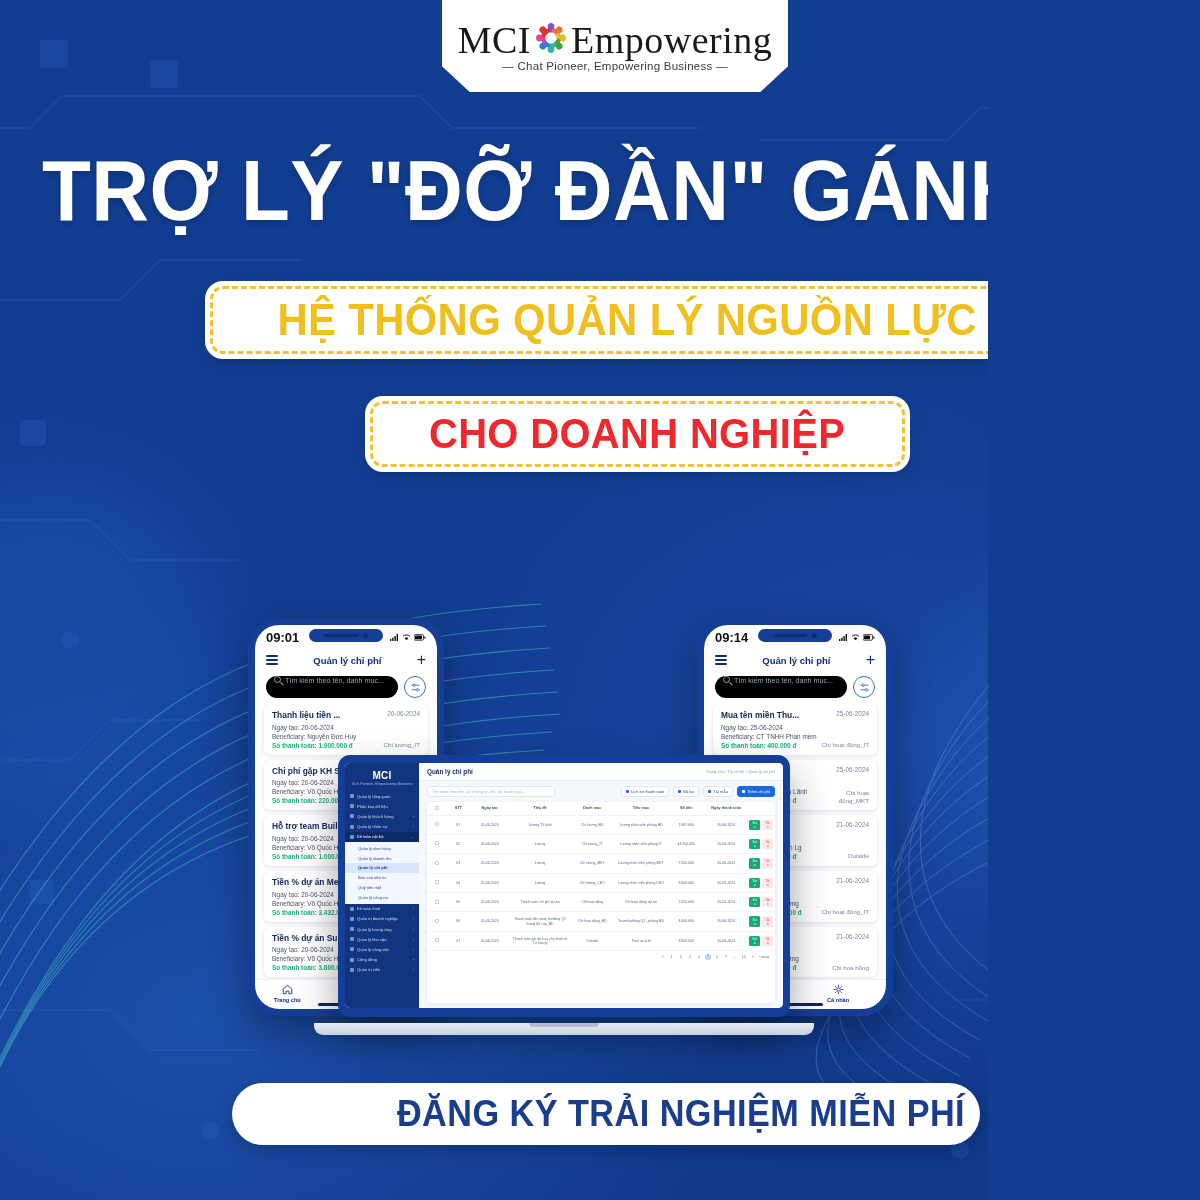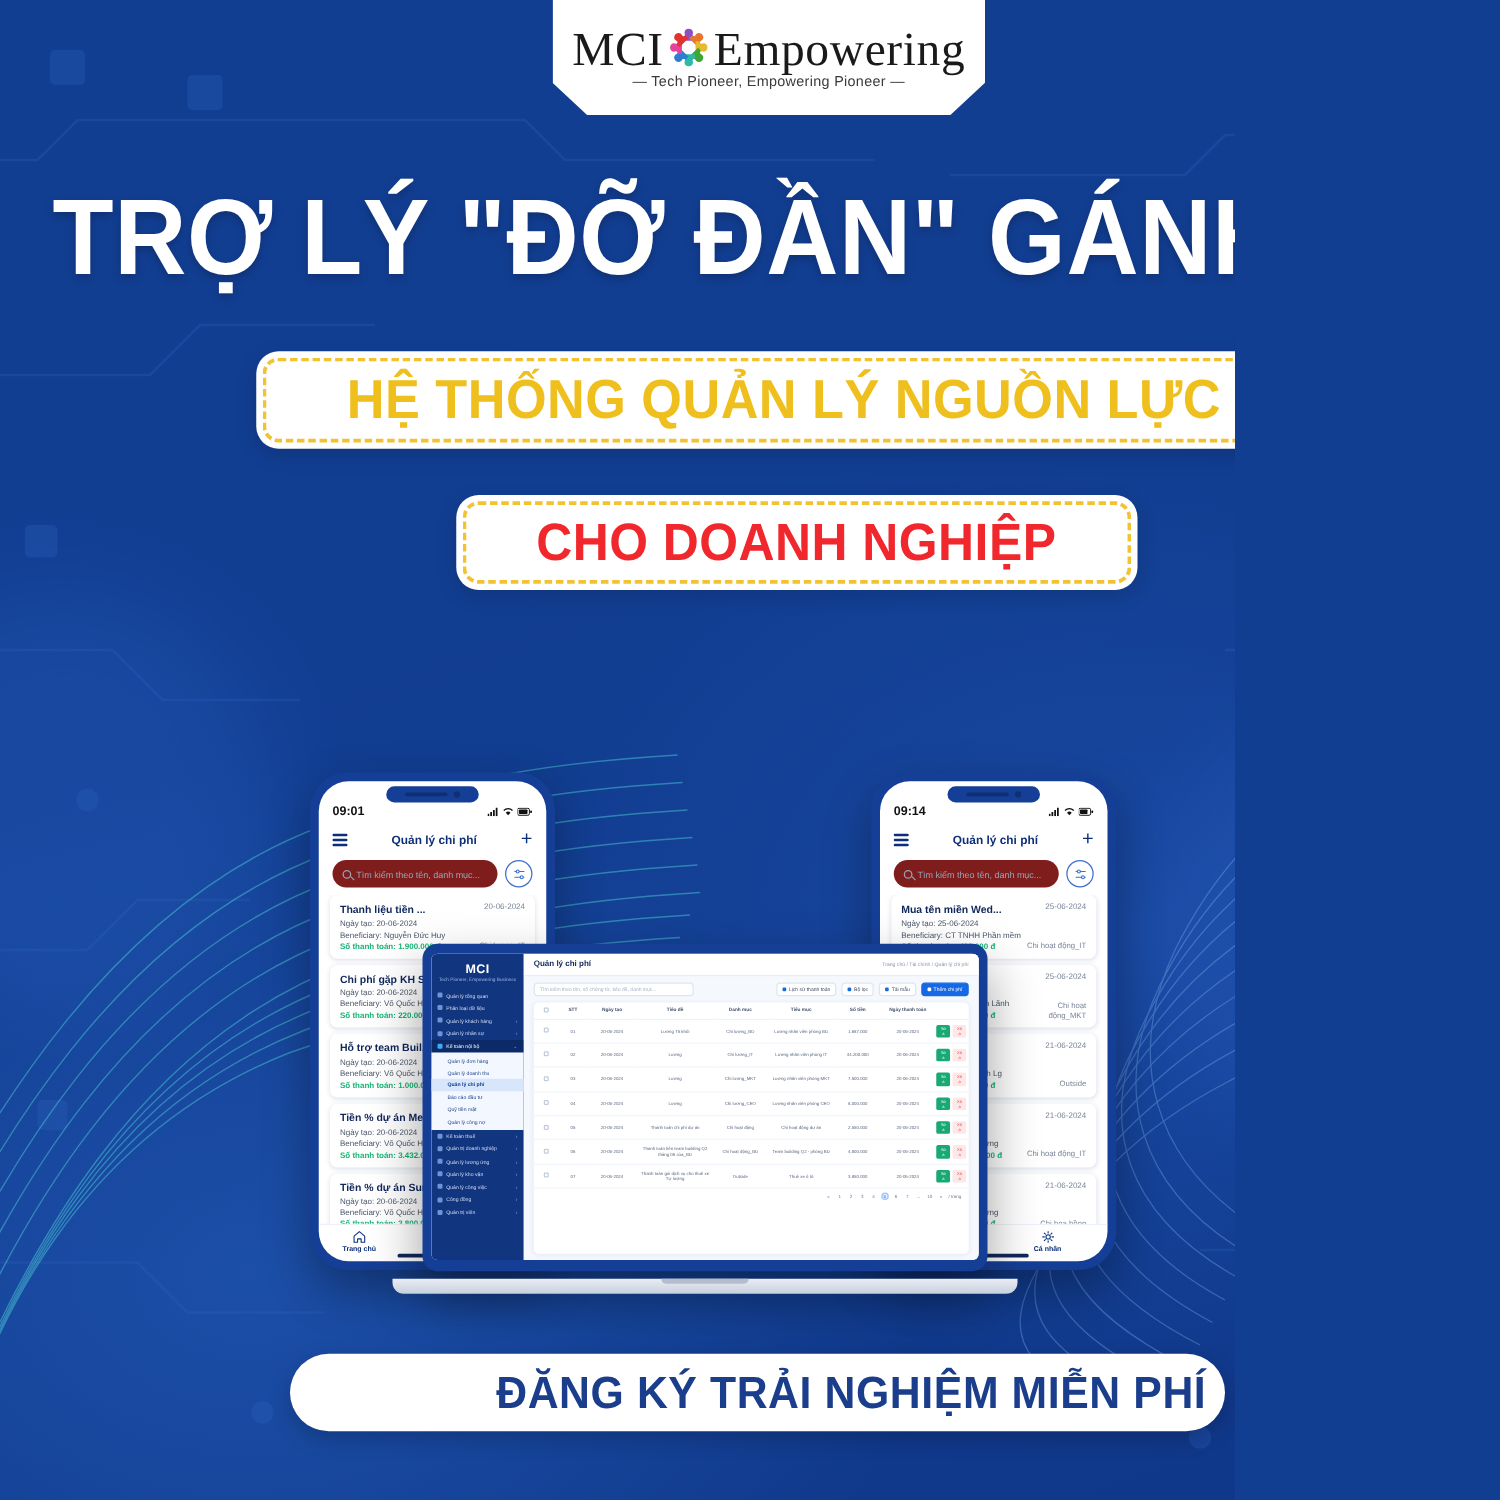--- a/index.html
+++ b/index.html
@@ -103,34 +103,34 @@
   }
   .notch{
     position:absolute;left:50%;transform:translateX(-50%);top:4px;width:74px;height:13px;
     background:#153F96;border-radius:8px;z-index:5;
     display:flex;align-items:center;justify-content:center;gap:5px;
   }
   .notch .speaker{width:34px;height:3.5px;background:#0f2f72;border-radius:2px;}
   .notch .cam{width:5px;height:5px;background:#0f2f72;border-radius:50%;}
   .statusbar{
     height:22px;display:flex;align-items:center;justify-content:space-between;
-    padding:3px 11px 0 11px;font-size:10px;font-weight:bold;color:#111;margin-top:12px;
+    padding:3px 11px 0 11px;font-size:13px;font-weight:bold;color:#111;
   }
   .sb-icons{display:flex;align-items:center;gap:3px;}
   .appbar{
     height:26px;display:flex;align-items:center;justify-content:space-between;
     padding:0 11px;color:#0D2F7A;
   }
   .appbar .title{font-size:9.5px;font-weight:bold;}
   .burger{width:12px;display:flex;flex-direction:column;gap:2.2px;}
   .burger i{display:block;height:1.6px;background:#0D2F7A;border-radius:1px;}
   .plus{font-size:16px;font-weight:300;line-height:1;color:#0D2F7A;}
   .searchrow{display:flex;align-items:center;gap:6px;padding:3px 11px 6px 11px;}
   .searchbox{
-    flex:1;height:22px;background:#7f1d1d;border-radius:11px;display:flex;align-items:center;
+    flex:1;height:22px;background:#000000;border-radius:11px;display:flex;
     gap:4px;padding:0 8px;font-size:7.2px;color:#9AA3B2;overflow:hidden;white-space:nowrap;
   }
   .mag{width:7px;height:7px;border:1.2px solid #9AA3B2;border-radius:50%;position:relative;flex:none;}
   .mag::after{content:"";position:absolute;right:-3px;bottom:-2px;width:3.5px;height:1.2px;background:#9AA3B2;transform:rotate(45deg);}
   .filterbtn{
     width:22px;height:22px;border:1.2px solid #3C6FD0;border-radius:50%;flex:none;
     display:flex;align-items:center;justify-content:center;
   }
   .cards{flex:1;overflow:hidden;padding:0 9px;display:flex;flex-direction:column;gap:5px;}
   .card{
@@ -322,21 +322,21 @@
           <g transform="rotate(270 50 50)">
               <path d="M50 6 c6 0 10 4 10 9 c0 2 -1 3 -1 5 c0 3 3 5 6 5 l0 9 l-30 0 l0 -9 c3 0 6 -2 6 -5 c0 -2 -1 -3 -1 -5 c0 -5 4 -9 10 -9 z" fill="#E8419B"></path>
             </g>
           <g transform="rotate(315 50 50)">
               <path d="M50 6 c6 0 10 4 10 9 c0 2 -1 3 -1 5 c0 3 3 5 6 5 l0 9 l-30 0 l0 -9 c3 0 6 -2 6 -5 c0 -2 -1 -3 -1 -5 c0 -5 4 -9 10 -9 z" fill="#E0332E"></path>
             </g>
         </g>
       </svg>
       <span class="logo-sol">Empowering</span>
     </div>
-    <div class="logo-tag">— Tech Pioneer, Empowering Pioneer —</div>
+    <div class="logo-tag">— Chat Pioneer, Empowering Business —</div>
   </div>
 
   <div class="headline">TRỢ LÝ "ĐỠ ĐẦN" GÁNH NẶNG</div>
 
   <div class="dash-box box2">
     <span>CHO DOANH NGHIỆP</span>
   </div>
   <div class="dash-box box1">
     <span>HỆ THỐNG QUẢN LÝ NGUỒN LỰC</span>
   </div>
@@ -508,21 +508,21 @@
                   <line x1="2" y1="8.5" x2="10" y2="8.5"></line>
                 </g>
                 <circle cx="4.5" cy="3.5" r="1.3" fill="#fff" stroke="#3C6FD0" stroke-width="1"></circle>
                 <circle cx="8" cy="8.5" r="1.3" fill="#fff" stroke="#3C6FD0" stroke-width="1"></circle>
               </svg>
           </div>
         </div>
         <div class="cards">
           <div class="card">
             <div class="date">25-06-2024</div>
-            <div class="ttl">Mua tên miền Wed...</div>
+            <div class="ttl">Mua tên miền Thu...</div>
             <div class="ln">Ngày tạo: 25-06-2024</div>
             <div class="ln">Beneficiary: CT TNHH Phần mềm</div>
             <div class="amt">Số thanh toán: 400.000 đ</div>
             <div class="tag">Chi hoạt động_IT</div>
           </div>
           <div class="card">
             <div class="date">25-06-2024</div>
             <div class="ttl">Chi phí gặp KH...</div>
             <div class="ln">Ngày tạo: 25-06-2024</div>
             <div class="ln">Beneficiary: Nguyễn Văn Lãnh</div>

